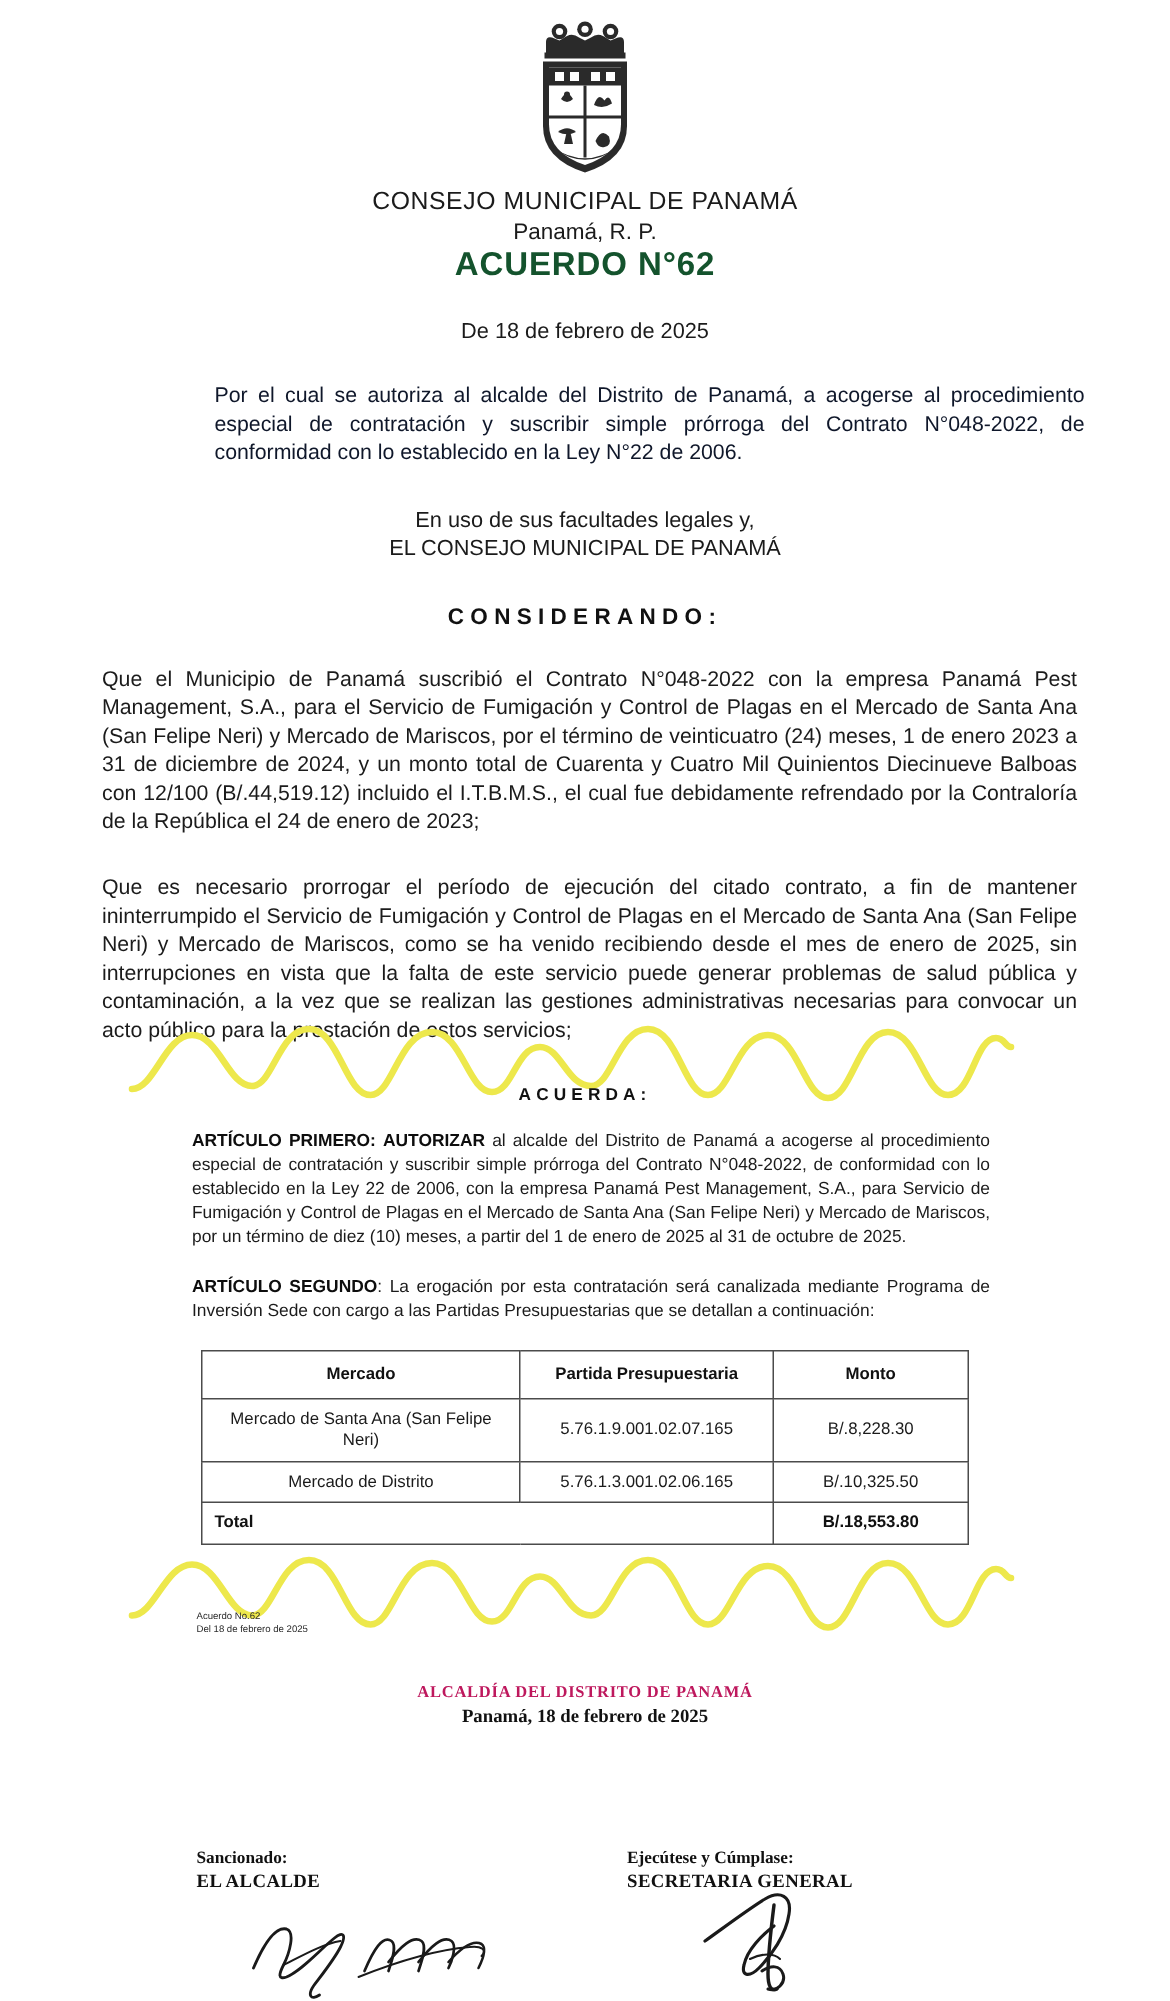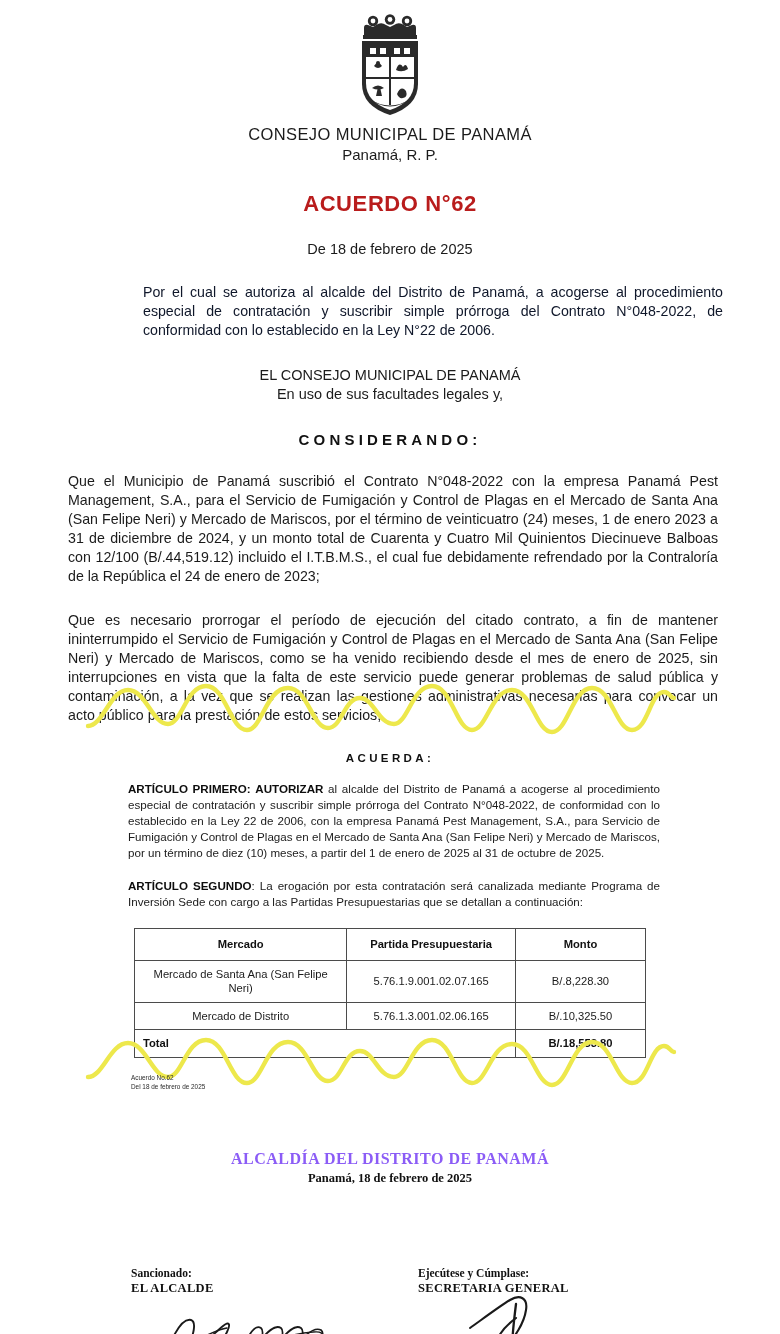--- a/index.html
+++ b/index.html
@@ -45,26 +45,25 @@
   }
   .org-city {
     margin-top: 2px;
     font-size: 15px;
     color: #1b1b1b;
     font-weight: 400;
   }
 
   
   .doc-title {
-    margin-top: 28px;
     text-align: center;
     font-size: 22px;
     font-weight: bold;
     letter-spacing: 0.6px;
-    color: #b91c1c;
+    color: #14532d;
   }
   .doc-date {
     margin-top: 24px;
     text-align: center;
     font-size: 14.5px;
     color: #1b1b1b;
   }
 
   
   .summary {
@@ -185,24 +184,24 @@
     z-index: 2;
   }
 
   
   .closing {
     margin-top: 92px;
     text-align: center;
     font-family: "Liberation Serif", serif;
   }
   .closing-org {
-    font-size: 16px;
+    font-size: 11px;
     font-weight: bold;
     letter-spacing: 0.5px;
-    color: #8b5cf6;
+    color: #be185d;
   }
   .closing-place {
     margin-top: 3px;
     font-size: 12.5px;
     font-weight: bold;
     color: #111;
   }
 
   
   .signatures {
@@ -291,22 +290,22 @@
     </svg>
     <div class="org-name">CONSEJO MUNICIPAL DE PANAMÁ</div>
     <div class="org-city">Panamá, R. P.</div>
   </div>
 
   <div class="doc-title">ACUERDO N°62</div>
   <div class="doc-date">De 18 de febrero de 2025</div>
   <div class="summary">Por el cual se autoriza al alcalde del Distrito de Panamá, a acogerse al procedimiento especial de contratación y suscribir simple prórroga del Contrato N°048-2022, de conformidad con lo establecido en la Ley N°22 de 2006.</div>
 
   <div class="invocation">
+    <div>En uso de sus facultades legales y,</div>
     <div>EL CONSEJO MUNICIPAL DE PANAMÁ</div>
-    <div>En uso de sus facultades legales y,</div>
   </div>
   <div class="considerando">CONSIDERANDO:</div>
 
   <div class="para">Que el Municipio de Panamá suscribió el Contrato N°048-2022 con la empresa Panamá Pest Management, S.A., para el Servicio de Fumigación y Control de Plagas en el Mercado de Santa Ana (San Felipe Neri) y Mercado de Mariscos, por el término de veinticuatro (24) meses, 1 de enero 2023 a 31 de diciembre de 2024, y un monto total de Cuarenta y Cuatro Mil Quinientos Diecinueve Balboas con 12/100 (B/.44,519.12) incluido el I.T.B.M.S., el cual fue debidamente refrendado por la Contraloría de la República el 24 de enero de 2023;</div>
   <div class="para tight">Que es necesario prorrogar el período de ejecución del citado contrato, a fin de mantener ininterrumpido el Servicio de Fumigación y Control de Plagas en el Mercado de Santa Ana (San Felipe Neri) y Mercado de Mariscos, como se ha venido recibiendo desde el mes de enero de 2025, sin interrupciones en vista que la falta de este servicio puede generar problemas de salud pública y contaminación, a la vez que se realizan las gestiones administrativas necesarias para convocar un acto público para la prestación de estos servicios;</div>
 
   <div class="scribble" id="scribble-top">
     <svg width="780" height="56" viewBox="0 0 780 56">
       <path d="M88 46 C 103 46, 110 10, 128 10 C 146 10, 152 44, 168 44
                C 182 44, 186 6, 206 6 C 226 6, 230 50, 247 50

